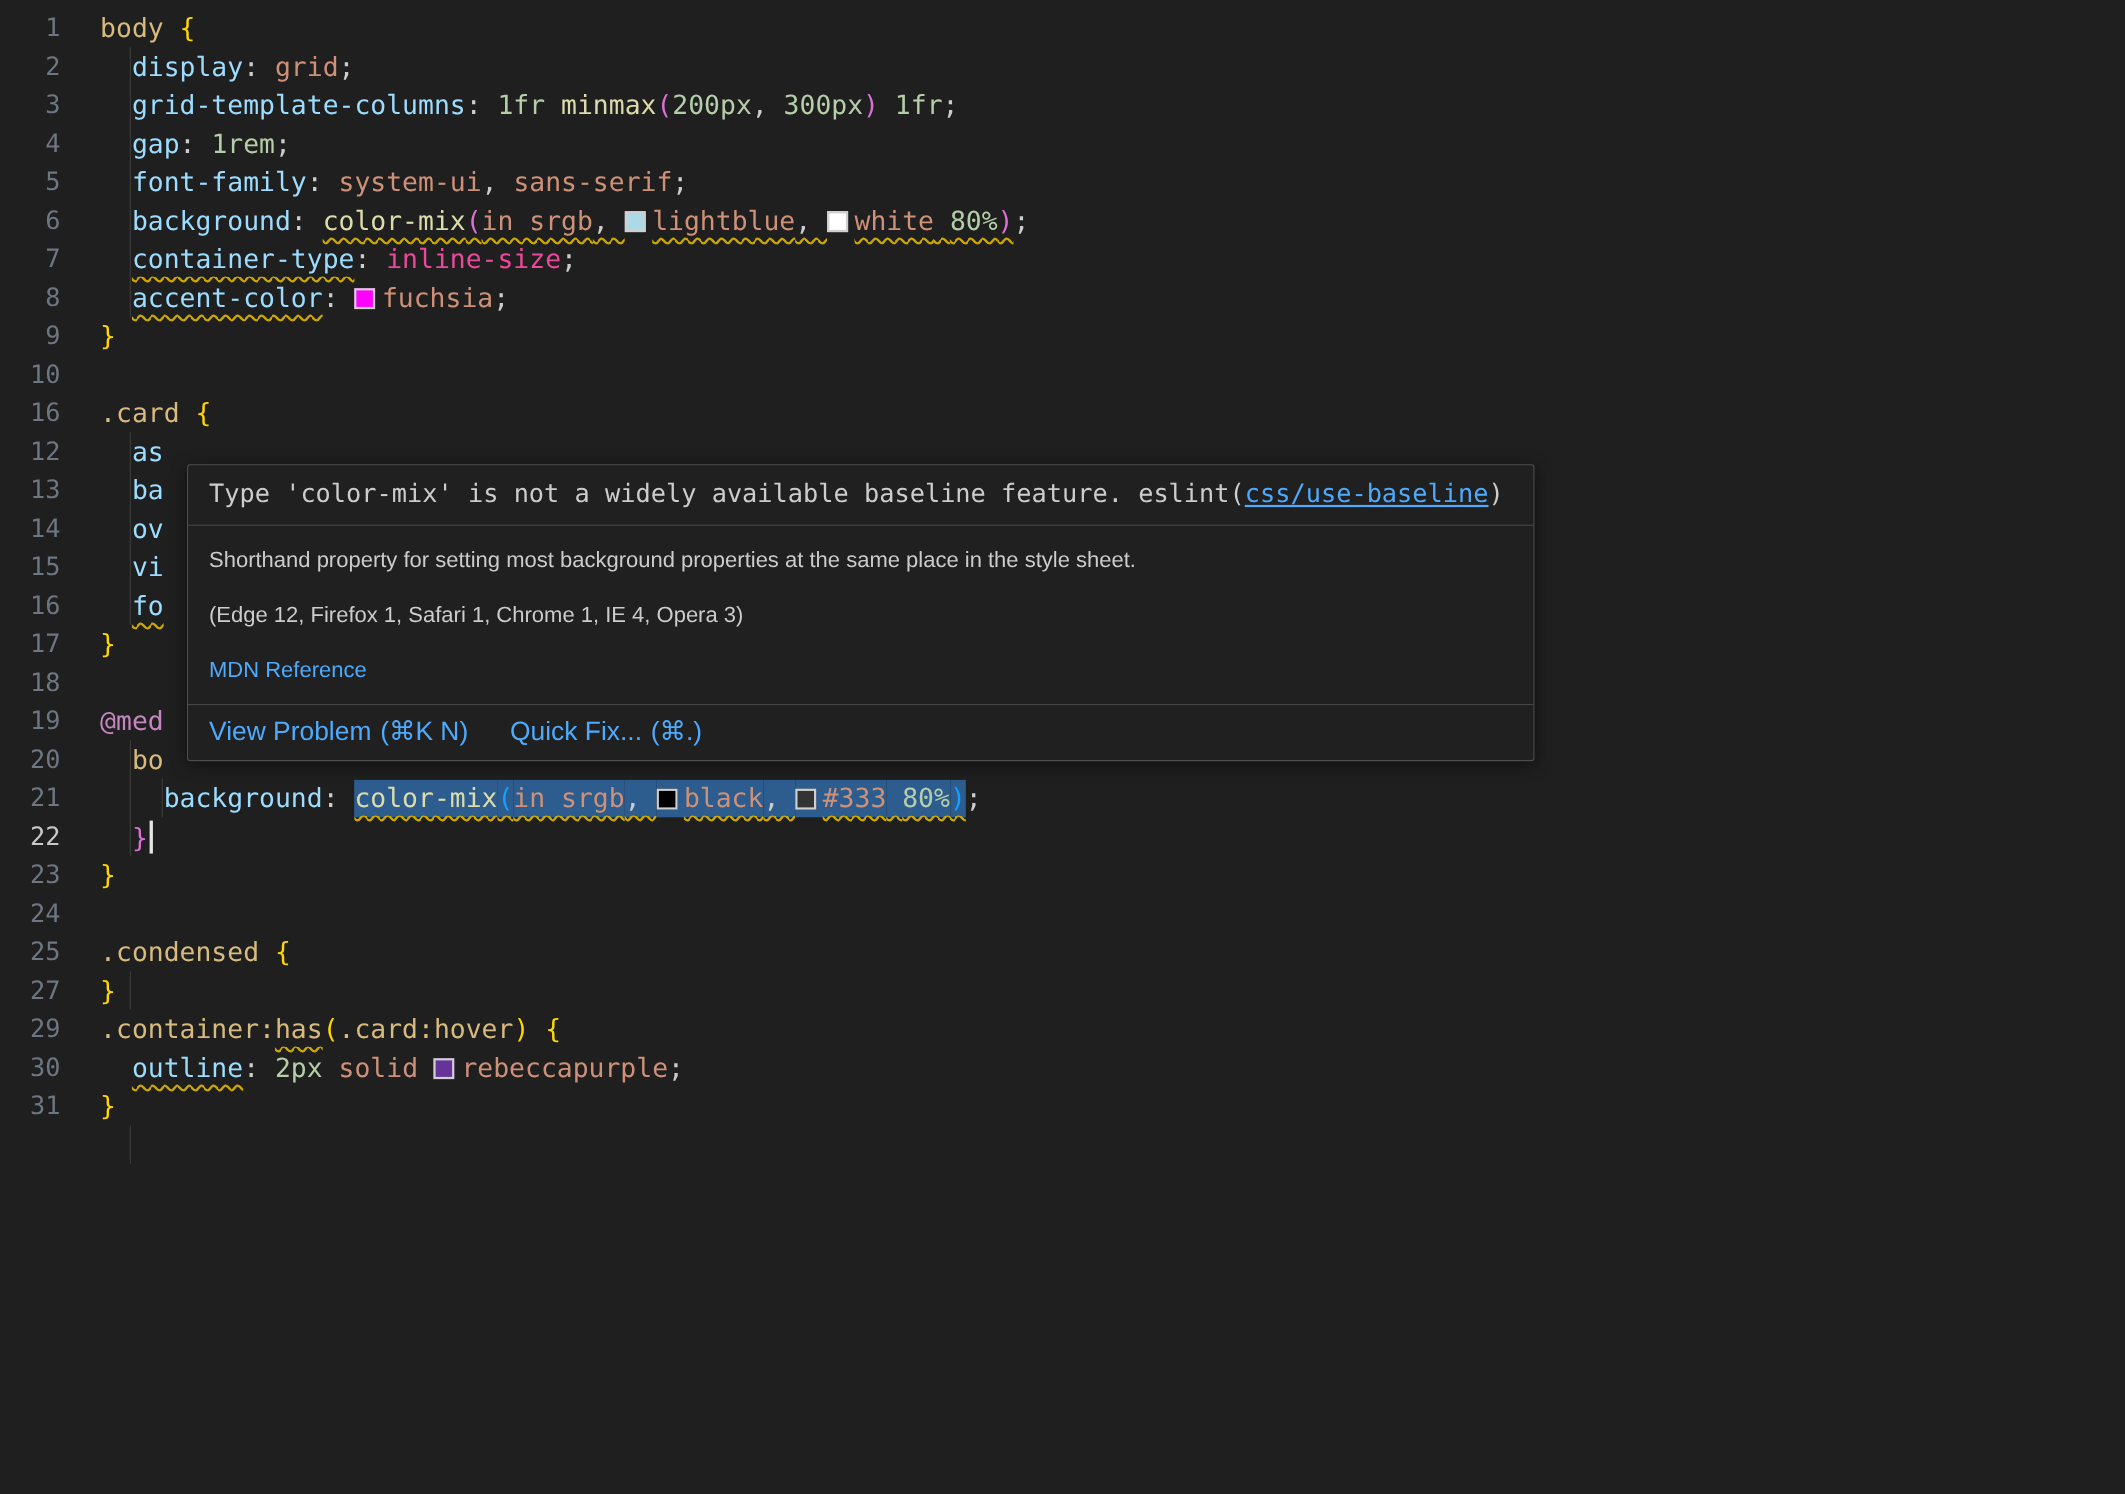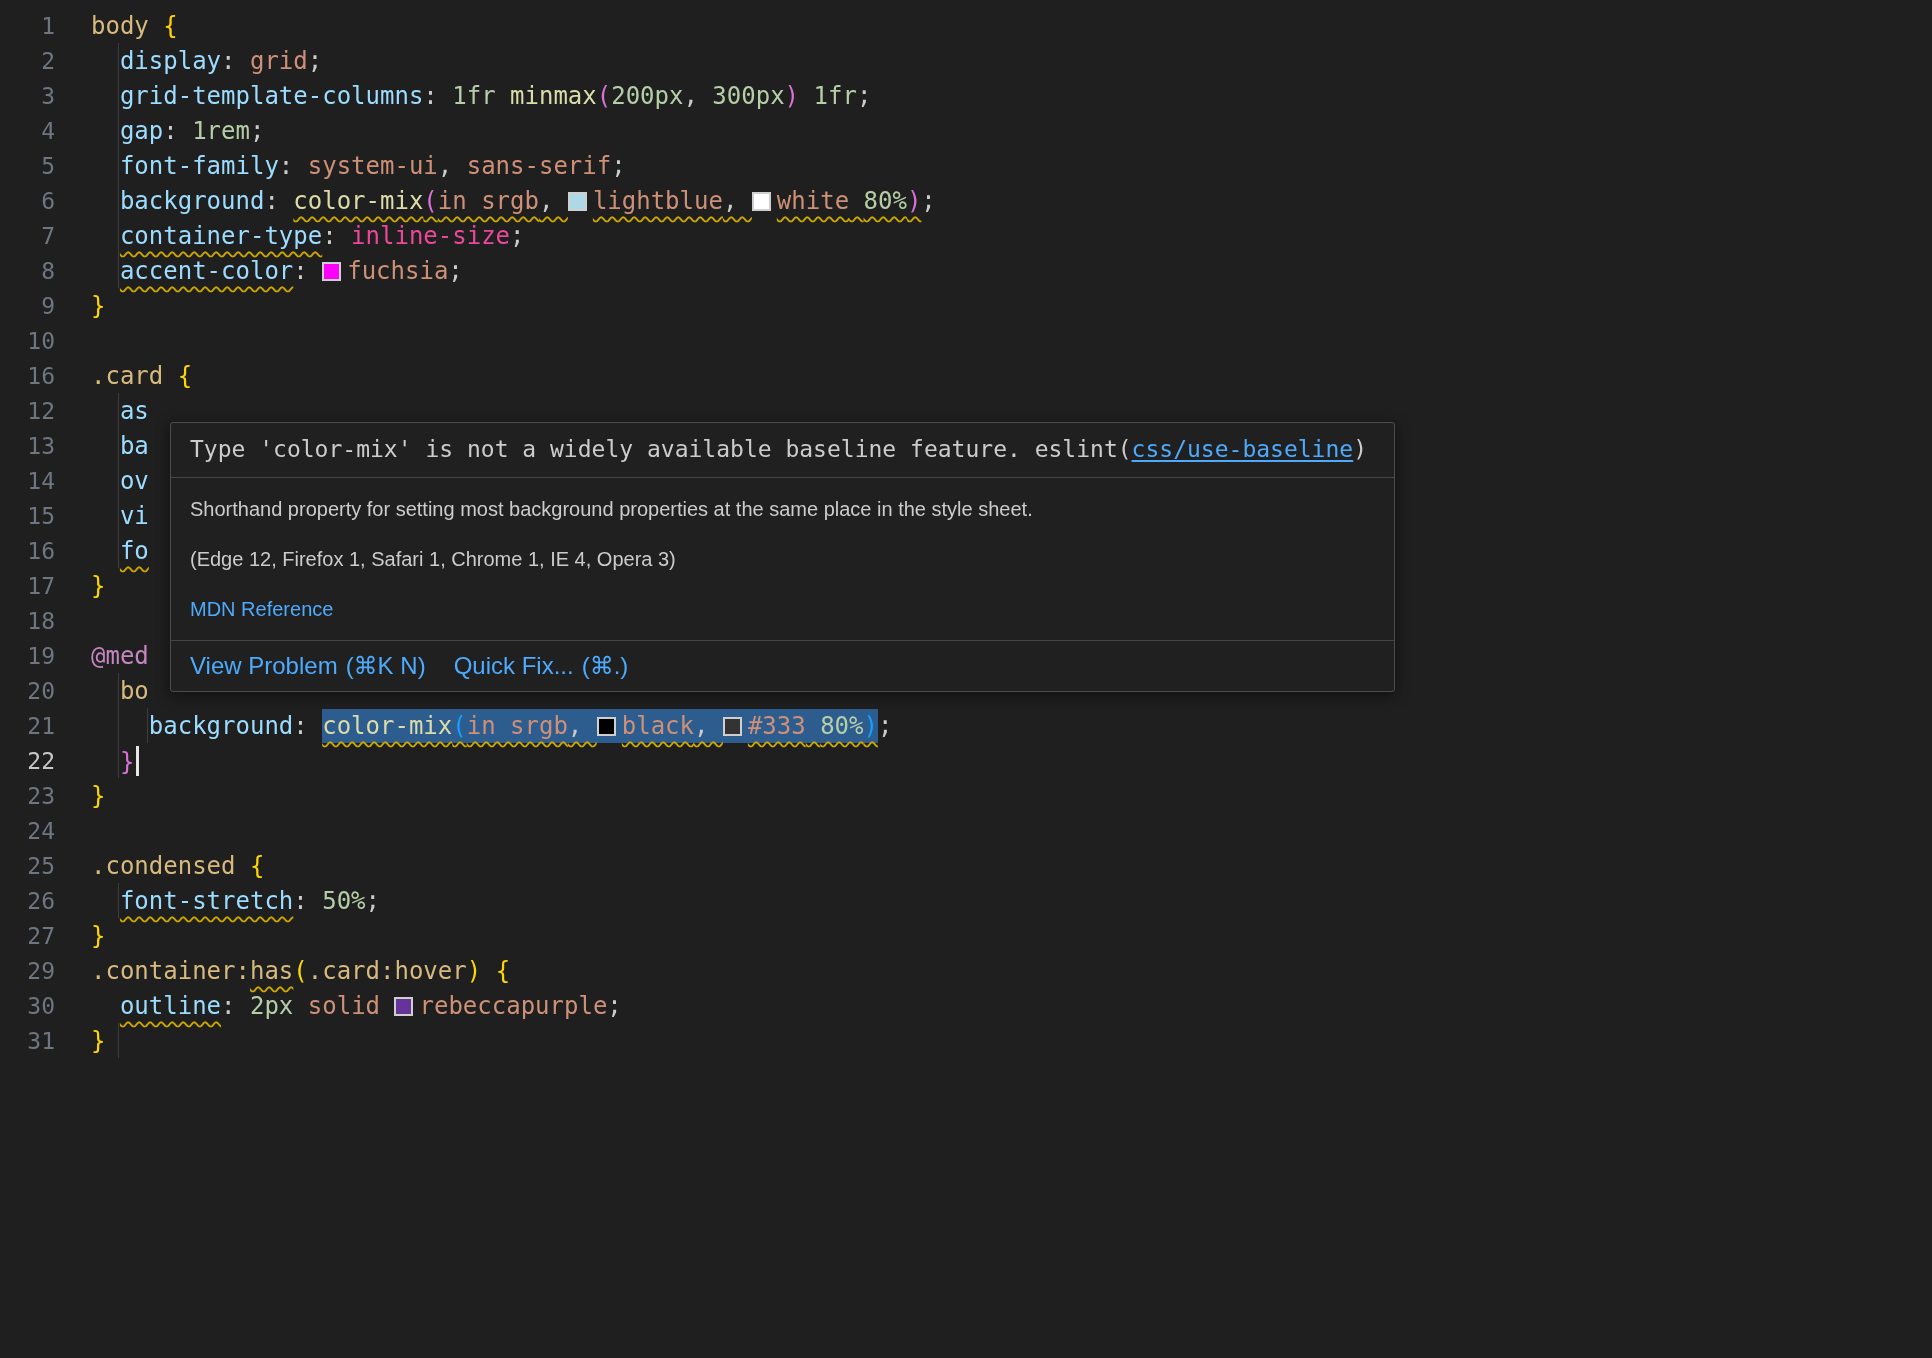--- a/index.html
+++ b/index.html
@@ -40,21 +40,21 @@
     background:#202021;border:1px solid #4d4d4d;border-radius:3px;
     box-shadow:0 3px 14px rgba(0,0,0,.5);z-index:10;color:#cccccc;
     font-family:"Liberation Sans",sans-serif;
   }
   .tt-diagnostic{font-family:"DejaVu Sans Mono",monospace;font-size:23px;line-height:31px;padding:11px 19px 12px;white-space:pre-wrap}
   .tt-link{color:#4daafc;text-decoration:underline;text-underline-offset:3px;cursor:pointer}
   .tt-sep{border:0;border-top:1px solid #454545;margin:0}
   .tt-doc{padding:7px 0 5px}
   .tt-doc p{margin:0;padding:11px 19px 12px;font-size:20px;line-height:27px}
   .tt-mdn{color:#4daafc;cursor:pointer}
-  .tt-actions{display:flex;gap:28px;padding:11px 19px 12px;font-size:24px;line-height:27px}
+  .tt-actions{display:flex;gap:38px;padding:11px 19px 12px;font-size:24px;line-height:27px}
   .tt-action{color:#4daafc;cursor:pointer}
   .kb{color:#4daafc;margin-left:8px}
 </style>
 </head>
 <body>
 
 <div class="editor">
 
   <div class="guide" style="left:118px;top:43px;height:245px"></div>
   <div class="guide" style="left:118px;top:393px;height:175px"></div>
@@ -82,21 +82,20 @@
       <div class="code-line"><span class="line-number">16</span><span class="line-content"><span class="tok c-plain">  </span><span class="tok c-prop sq">fo</span></span></div>
       <div class="code-line"><span class="line-number">17</span><span class="line-content"><span class="tok c-br1">}</span></span></div>
       <div class="code-line"><span class="line-number">18</span><span class="line-content"></span></div>
       <div class="code-line"><span class="line-number">19</span><span class="line-content"><span class="tok c-at">@med</span></span></div>
       <div class="code-line"><span class="line-number">20</span><span class="line-content"><span class="tok c-plain">  </span><span class="tok c-sel">bo</span></span></div>
       <div class="code-line"><span class="line-number">21</span><span class="line-content"><span class="tok c-plain">    </span><span class="tok c-prop">background</span><span class="tok c-punc">: </span><span class="tok c-fn sq hl">color-mix</span><span class="tok c-br3 sq hl">(</span><span class="tok c-val sq hl">in srgb</span><span class="tok c-punc sq hl">, </span><span class="tok c-val sq hl"><span class="swatch" style="background-color: rgb(0, 0, 0);"></span>black</span><span class="tok c-punc sq hl">, </span><span class="tok c-val sq hl"><span class="swatch" style="background-color: rgb(51, 51, 51);"></span>#333</span><span class="tok c-plain sq hl"> </span><span class="tok c-num sq hl">80%</span><span class="tok c-br3 sq hl">)</span><span class="tok c-punc">;</span></span></div>
       <div class="code-line active"><span class="line-number">22</span><span class="line-content"><span class="tok c-plain">  </span><span class="tok c-br2">}</span><span class="cursor"></span></span></div>
       <div class="code-line"><span class="line-number">23</span><span class="line-content"><span class="tok c-br1">}</span></span></div>
       <div class="code-line"><span class="line-number">24</span><span class="line-content"></span></div>
       <div class="code-line"><span class="line-number">25</span><span class="line-content"><span class="tok c-sel">.condensed </span><span class="tok c-br1">{</span></span></div>
-      <div class="code-line"><span class="line-number">26</span><span class="line-content"><span class="tok c-plain">  </span><span class="tok c-prop sq">font-stretch</span><span class="tok c-punc">: </span><span class="tok c-num">50%</span><span class="tok c-punc">;</span></span></div>
       <div class="code-line"><span class="line-number">27</span><span class="line-content"><span class="tok c-br1">}</span></span></div>
       <div class="code-line"><span class="line-number">29</span><span class="line-content"><span class="tok c-sel">.container:</span><span class="tok c-sel sq">has</span><span class="tok c-br1">(</span><span class="tok c-sel">.card:hover</span><span class="tok c-br1">)</span><span class="tok c-plain"> </span><span class="tok c-br1">{</span></span></div>
       <div class="code-line"><span class="line-number">30</span><span class="line-content"><span class="tok c-plain">  </span><span class="tok c-prop sq">outline</span><span class="tok c-punc">: </span><span class="tok c-num">2px</span><span class="tok c-plain"> </span><span class="tok c-val">solid</span><span class="tok c-plain"> </span><span class="tok c-val"><span class="swatch" style="background-color: rgb(102, 51, 153);"></span>rebeccapurple</span><span class="tok c-punc">;</span></span></div>
       <div class="code-line"><span class="line-number">31</span><span class="line-content"><span class="tok c-br1">}</span></span></div>
     </div>
 
   <div class="tooltip">
     <div class="tt-diagnostic"><span>Type 'color-mix' is not a widely available baseline feature. eslint(</span><span class="tt-link">css/use-baseline</span><span>)</span></div>
     <hr class="tt-sep">
     <div class="tt-doc">

